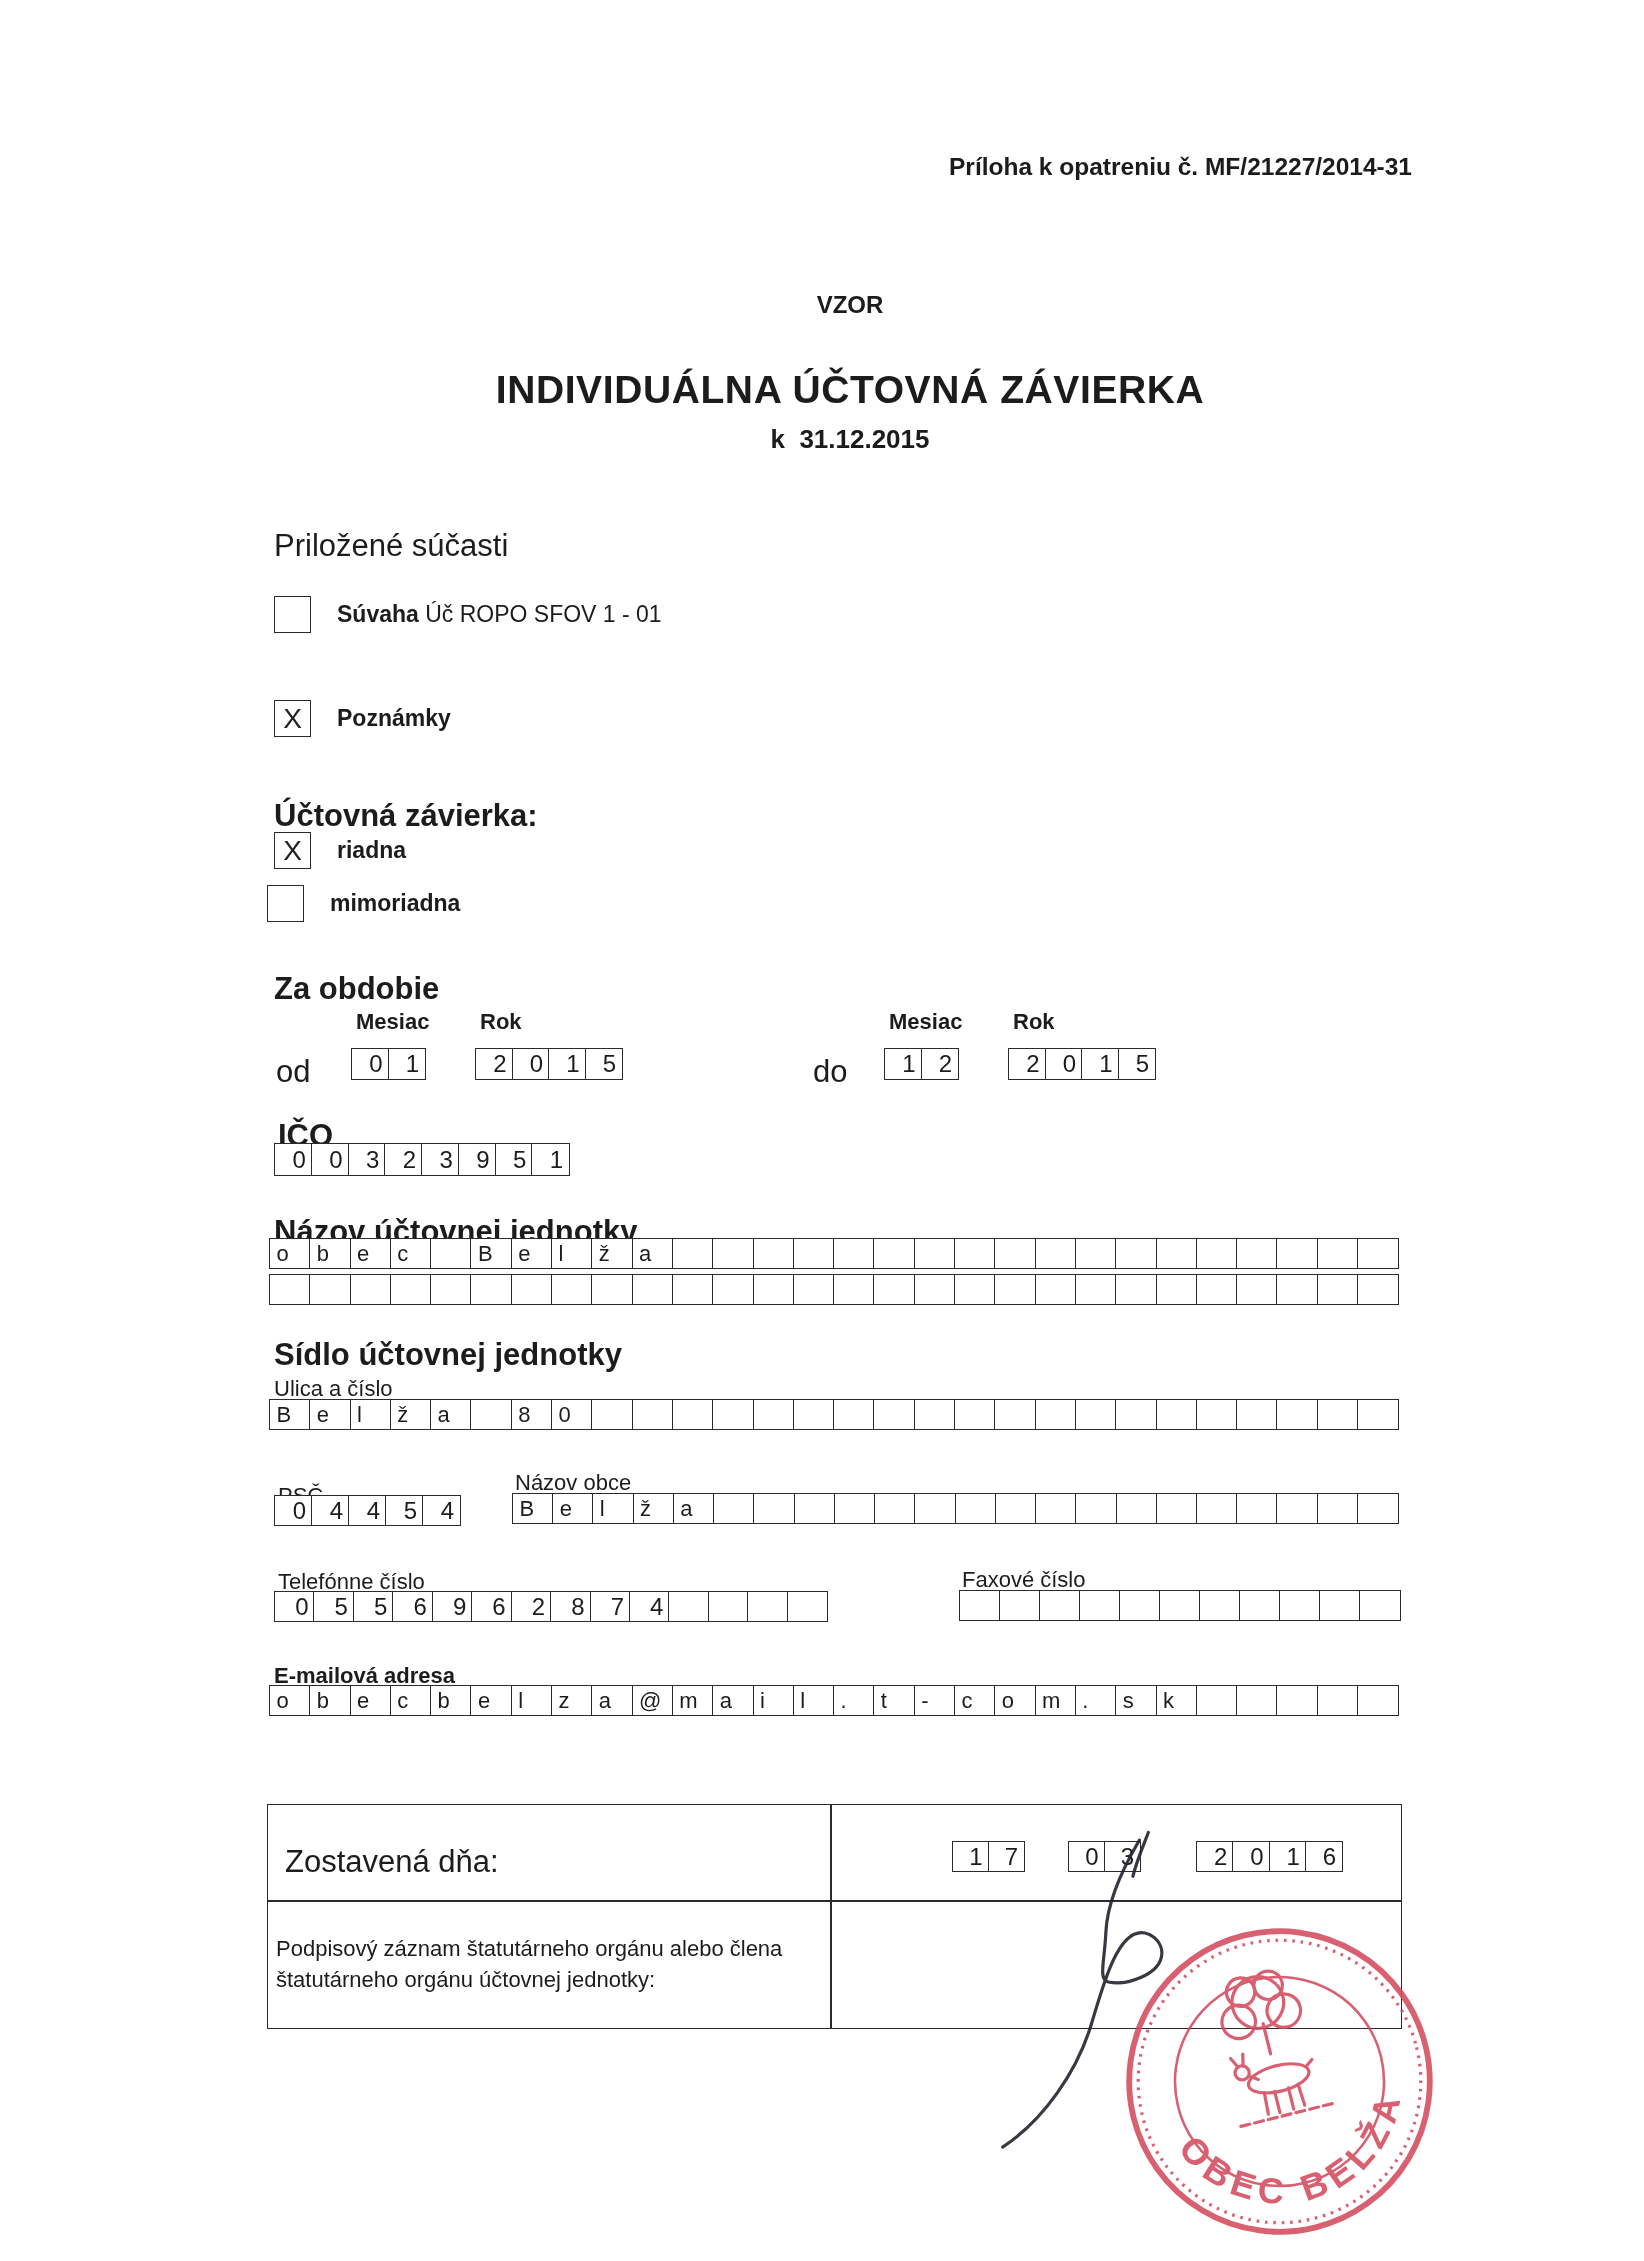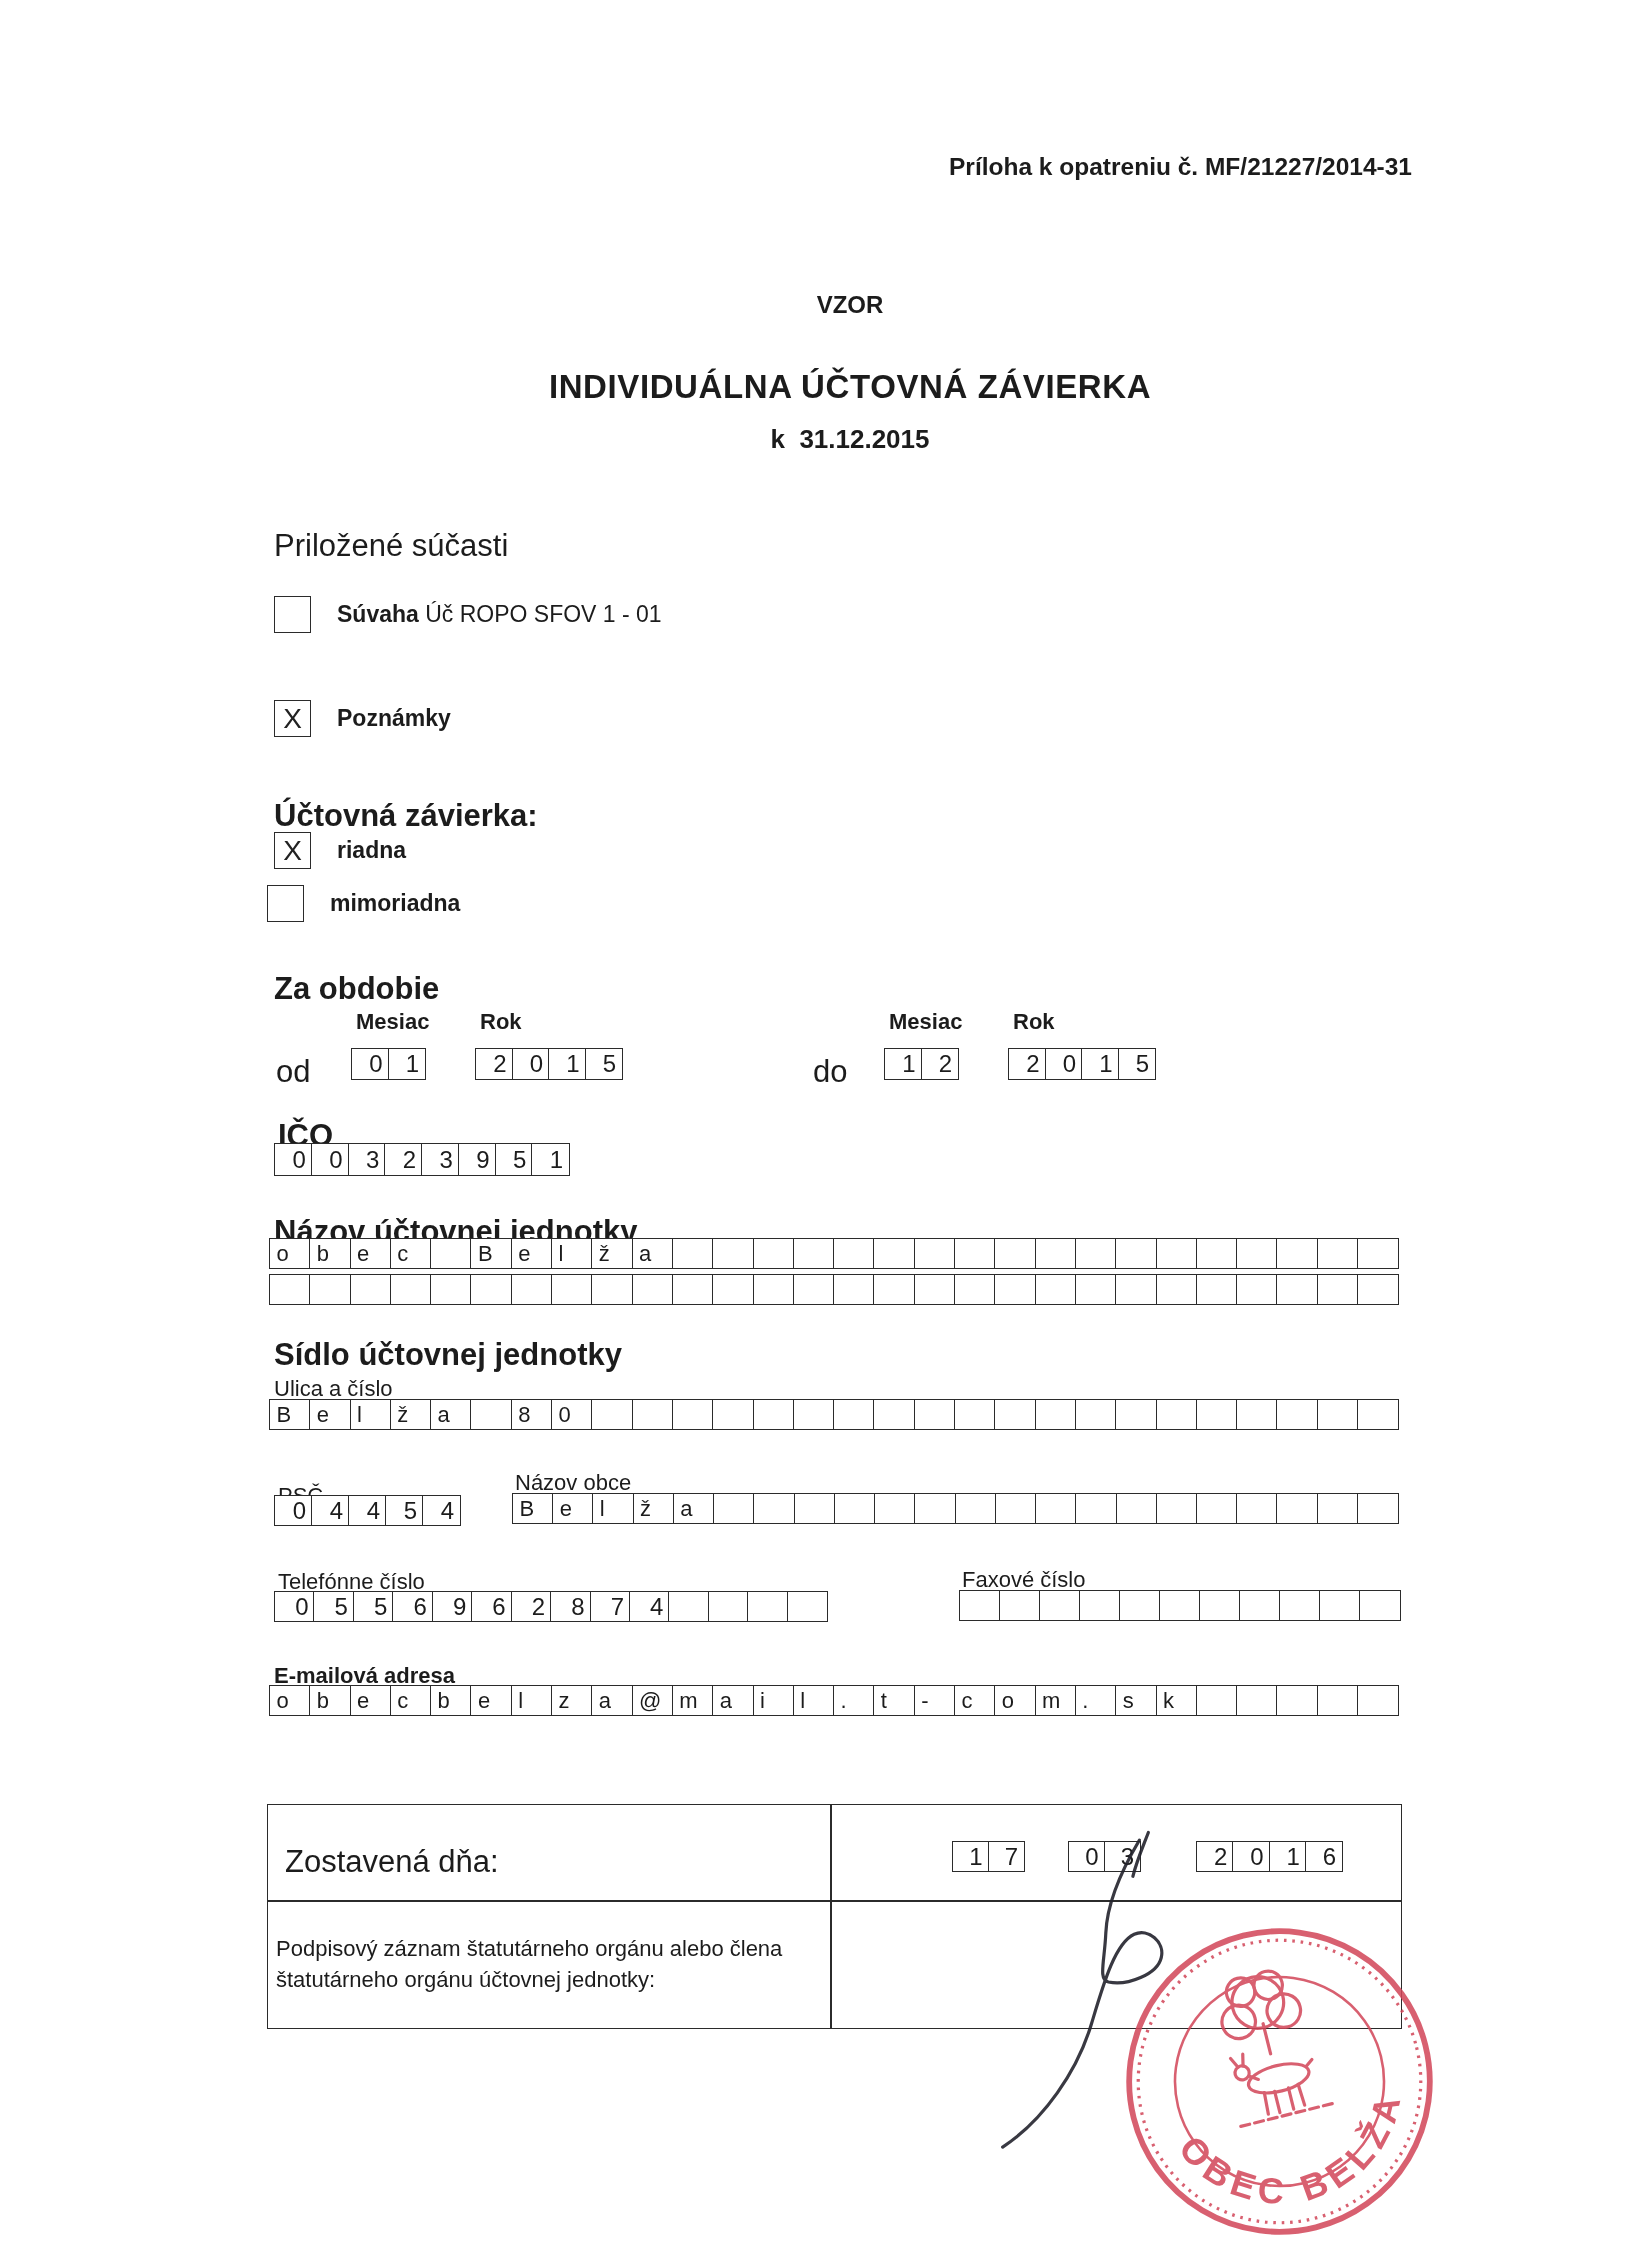--- a/index.html
+++ b/index.html
@@ -9,21 +9,21 @@
     position:relative; width:1644px; height:2261px; background:#ffffff;
     overflow:hidden; margin:0 auto;
   }
   .abs { position:absolute; }
   .b { font-weight:bold; }
   .t36 { font-size:31px; }
   .t34 { font-size:22px; }
 
   .annotation { top:153px; right:232px; font-weight:bold; font-size:24.5px; }
   .vzor   { top:291px; left:206px; width:1288px; text-align:center; font-weight:bold; font-size:24px; }
-  .title  { top:368px; left:206px; width:1288px; text-align:center; font-weight:bold; font-size:33px; letter-spacing:0.6px; }
+  .title  { top:368px; left:206px; width:1288px; text-align:center; font-weight:bold; font-size:39px; letter-spacing:0.6px; }
   .subtitle { top:424px; left:206px; width:1288px; text-align:center; font-weight:bold; font-size:26px; white-space:pre; }
 
   .checkrow { position:absolute; display:flex; align-items:center; gap:26px; }
   .checkbox {
     width:37px; height:37px; border:1.9px solid #2b2b2b; background:#fff;
     display:flex; align-items:center; justify-content:center;
     font-size:28px; color:#222; flex:0 0 auto;
   }
   .checklabel { font-size:23px; }
   .checklabel span, .checklabel b { white-space:pre-wrap; }

